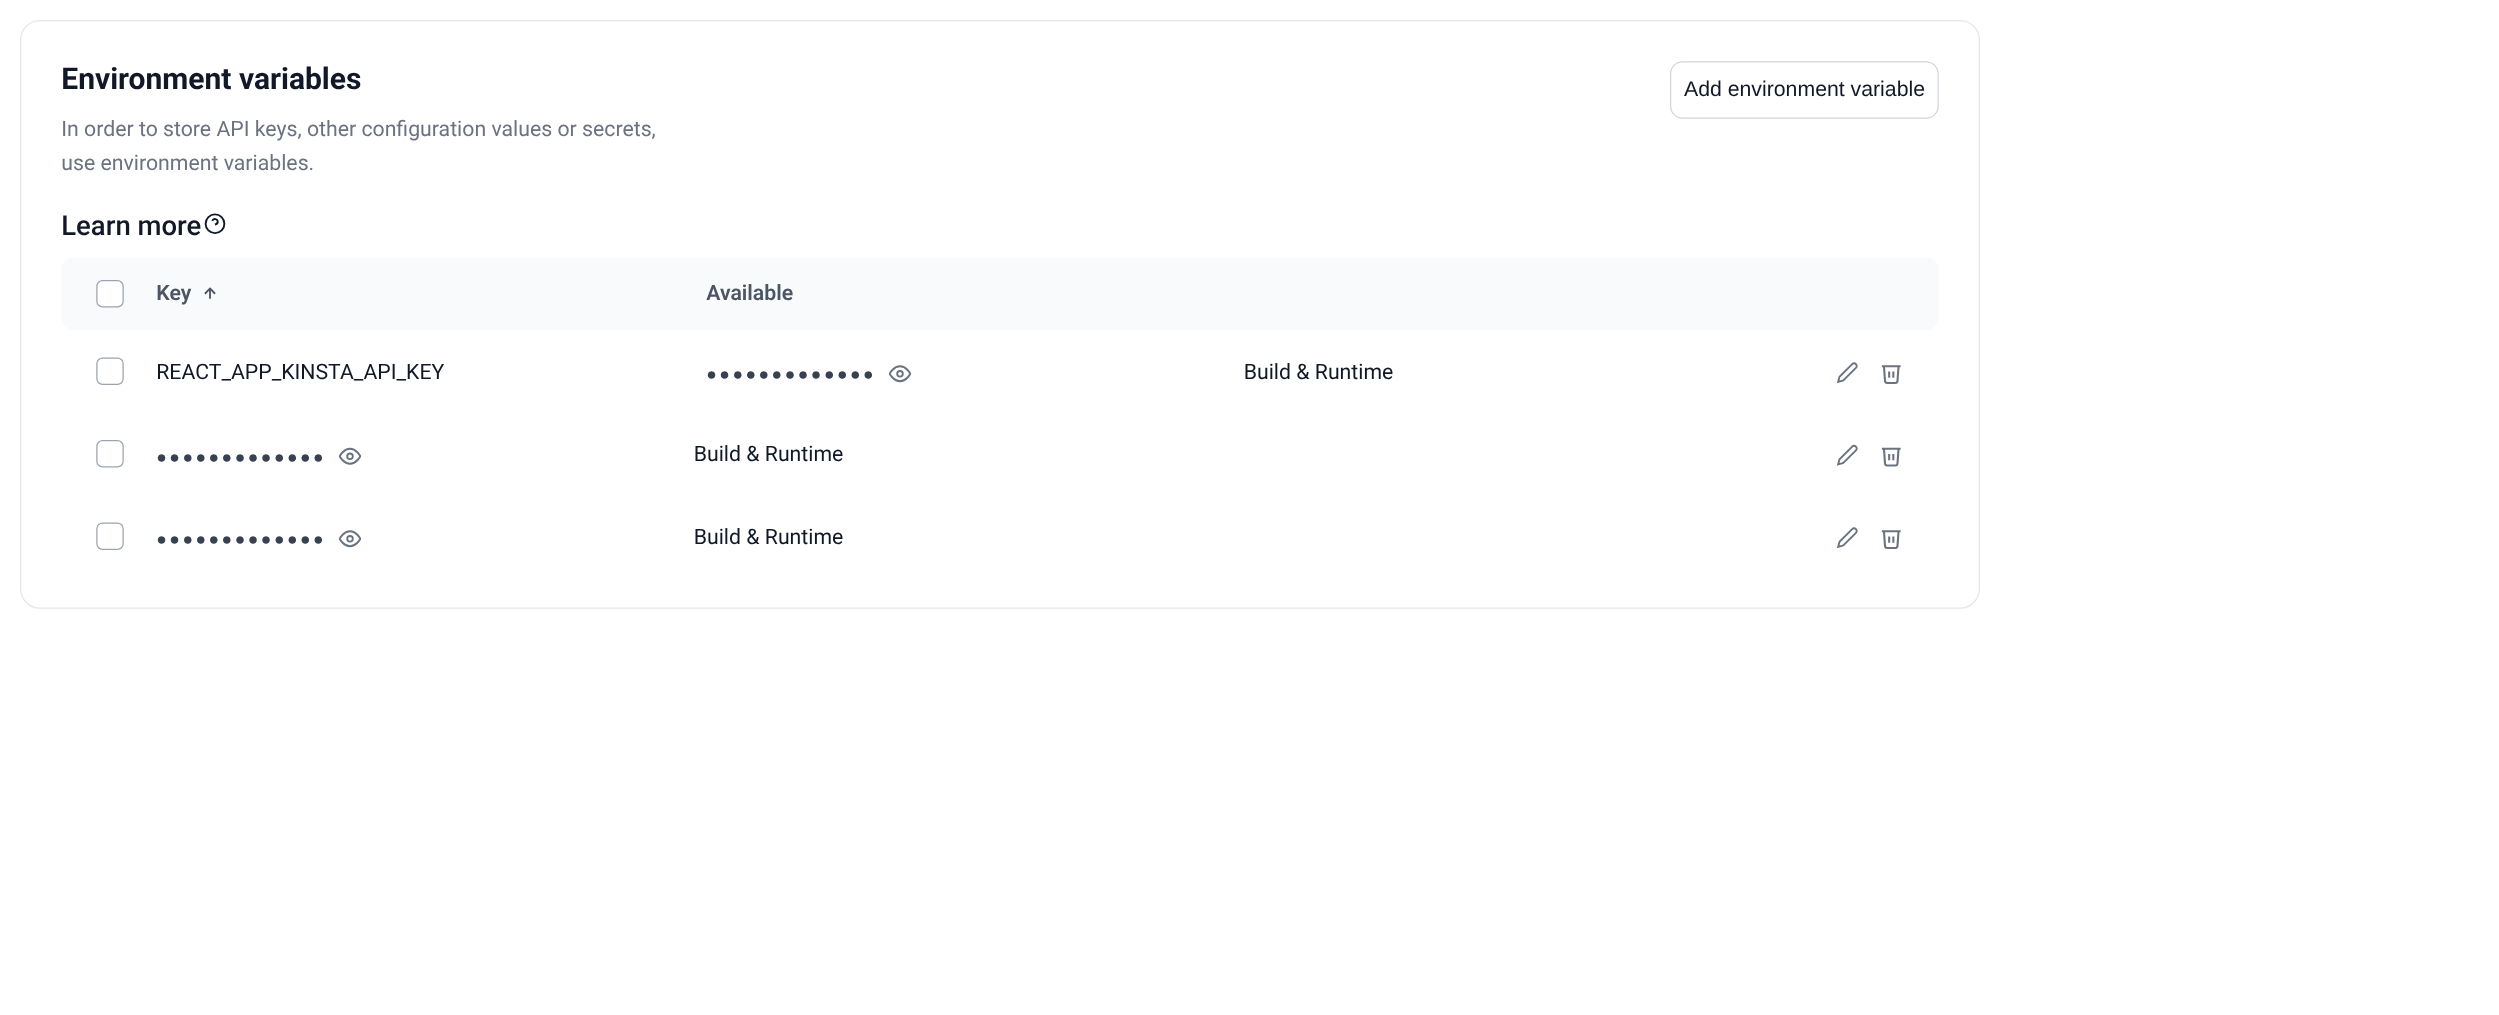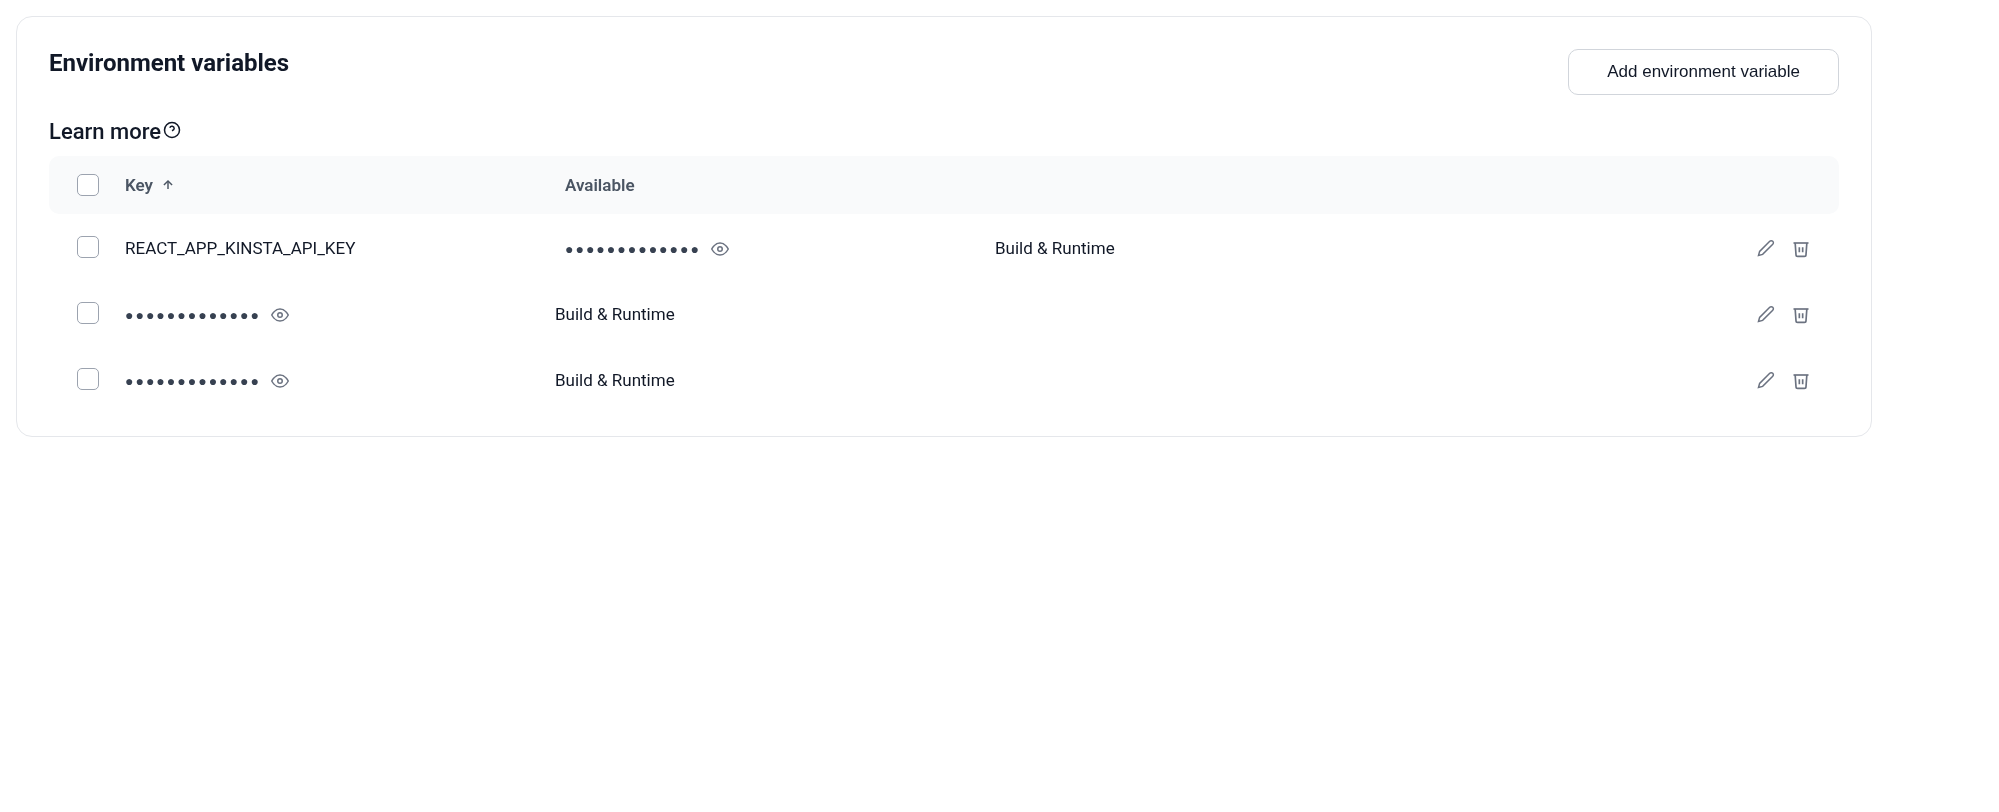--- a/index.html
+++ b/index.html
@@ -10,21 +10,21 @@
     body {
       font-family: -apple-system, BlinkMacSystemFont, "Segoe UI", Roboto, Helvetica, Arial, sans-serif;
       background: #fff;
       padding: 0;
     }
     .panel {
       border: 1px solid #e5e7eb;
       border-radius: 16px;
       margin: 16px;
       padding: 32px 32px 24px 32px;
-      width: 1856px;
+      width: 1568px;
     }
     .panel-header {
       display: flex;
       justify-content: space-between;
       align-items: flex-start;
       margin-bottom: 24px;
     }
     .header-left {
       max-width: 500px;
     }
@@ -36,21 +36,21 @@
     }
     .panel-desc {
       font-size: 17px;
       color: #6b7280;
       line-height: 1.6;
     }
     .add-btn {
       border: 1px solid #d1d5db;
       background: #fff;
       border-radius: 10px;
-      padding: 12px 38px;
+      padding: 12px 10px;
       font-size: 17px;
       font-weight: 500;
       color: #111827;
       cursor: pointer;
     }
     .learn-more {
       display: inline-flex;
       align-items: center;
       gap: 2px;
       font-size: 22px;
@@ -142,20 +142,21 @@
     }
   </style>
 </head>
 <body>
 
 <div class="panel">
 
   <div class="panel-header">
     <div class="header-left">
       <h2 class="panel-title">Environment variables</h2>
+      <p class="panel-desc">In order to store API keys, other configuration values or secrets, use environment variables.</p>
     </div>
     <button class="add-btn">Add environment variable</button>
   </div>
 
   <a class="learn-more">
     <span>Learn more</span>
     <span>
       <svg viewBox="0 0 24 24" fill="none" stroke="currentColor" stroke-width="2">
         <circle cx="12" cy="12" r="10"></circle>
         <path d="M9.09 9a3 3 0 0 1 5.83 1c0 2-3 3-3 3"></path>

